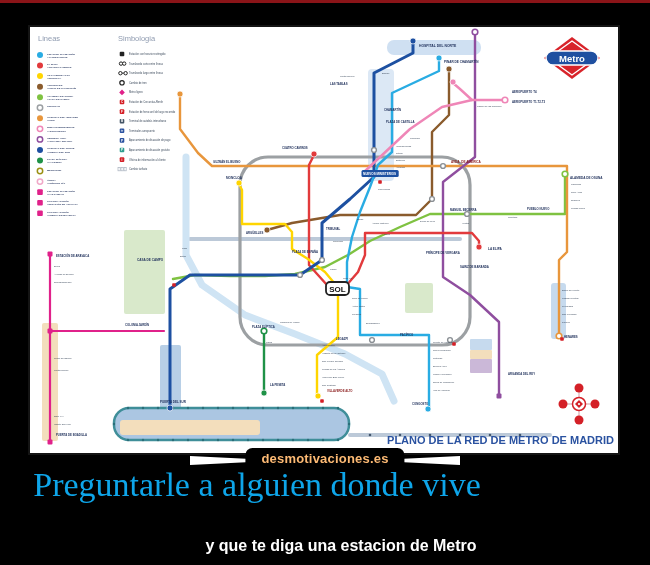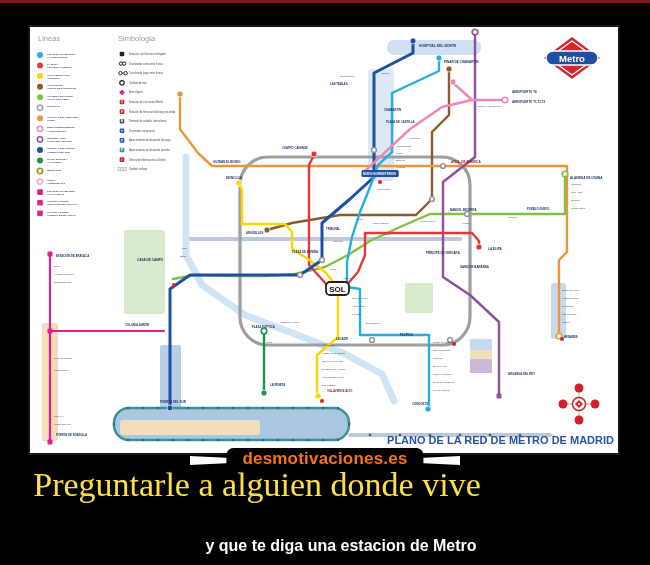--- a/index.html
+++ b/index.html
@@ -3,27 +3,27 @@
 <meta charset="utf-8">
 <style>
   html,body{margin:0;padding:0}
   body{width:650px;height:565px;background:#000;overflow:hidden;position:relative;
        font-family:"Liberation Sans",sans-serif}
   .top-bar{position:absolute;top:0;left:0;width:650px;height:3px;background:#8a1418}
   .poster{position:absolute;left:28px;top:25px;width:588px;height:426px;background:#fff;
           border:2px solid #141414;box-sizing:content-box}
   .poster svg{display:block;width:588px;height:426px}
   .banner{position:absolute;top:448px;left:50%;transform:translateX(-50%);z-index:3;
-          background:#000;color:#f97316;font-weight:bold;font-size:17px;line-height:20px;
+          background:#000;color:#fdba74;font-weight:bold;font-size:13px;line-height:20px;
           padding:1px 16px 3px;border-radius:7px;letter-spacing:.2px;white-space:nowrap}
   .flash{position:absolute;top:456px;width:56px;height:9px;background:#fff;z-index:2}
   .flash-left{left:190px;clip-path:polygon(0 0,100% 30%,100% 70%,0 100%)}
   .flash-right{right:190px;clip-path:polygon(0 30%,100% 0,100% 100%,0 70%)}
   .caption-title{position:absolute;top:466px;left:0;width:514px;margin:0;text-align:center;
-                 color:#fde047;font-family:"Liberation Serif",serif;font-weight:400;font-size:34px;
+                 color:#0ea5e9;font-family:"Liberation Serif",serif;font-weight:400;font-size:34px;
                  line-height:1.1}
   .caption-sub{position:absolute;top:521px;left:0;width:650px;margin:16px;text-align:center;
                color:#fff;font-weight:bold;font-size:16px}
 </style>
 </head>
 <body>
 
 <div class="top-bar"></div>
 
 <div class="poster">

